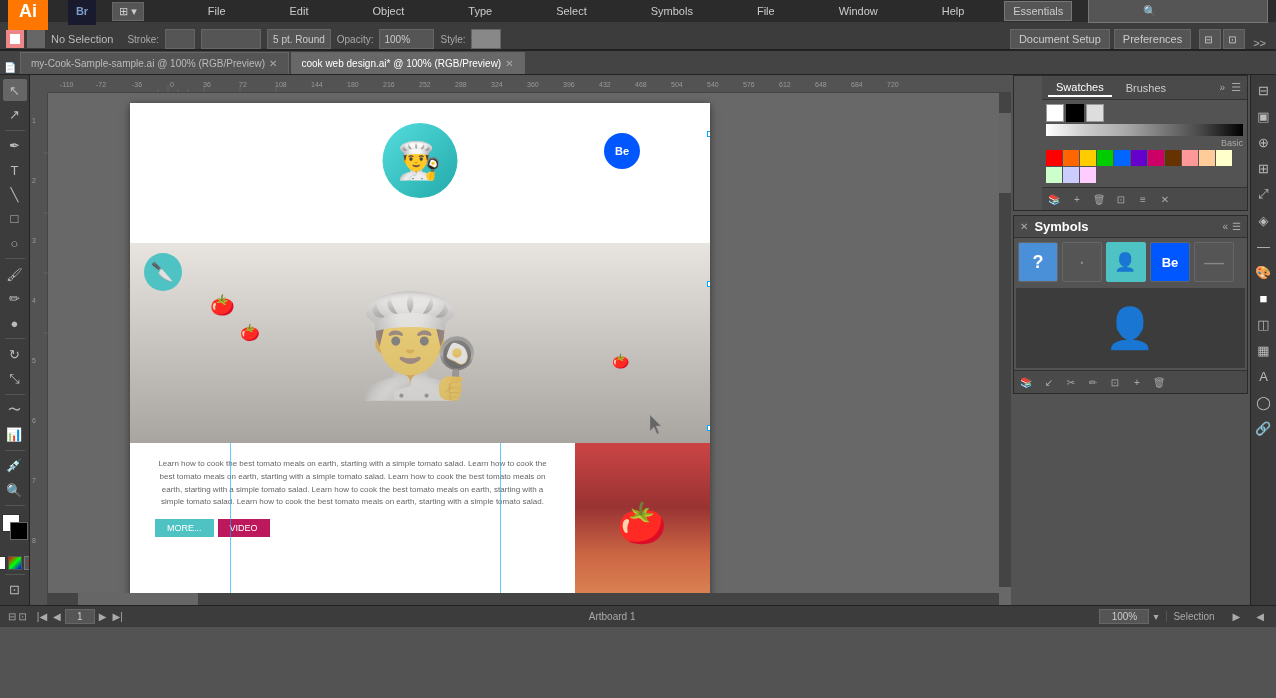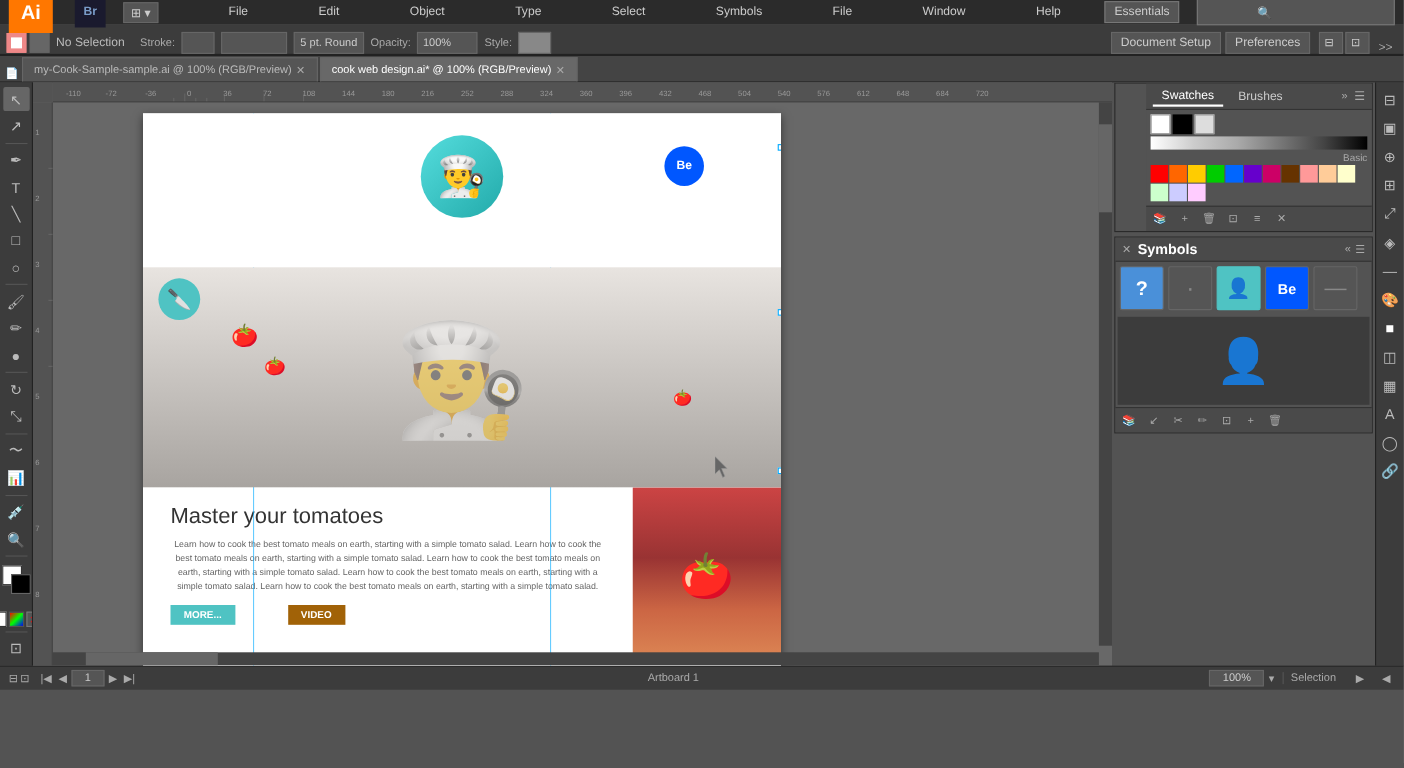--- a/index.html
+++ b/index.html
@@ -525,25 +525,24 @@
 
         <div style="position:absolute;top:28px;right:0;width:4px;height:300px;background:transparent;">
           <div style="position:absolute;top:0;right:-3px;width:6px;height:6px;background:#fff;border:1px solid #00aaff;"></div>
           <div style="position:absolute;top:50%;right:-3px;width:6px;height:6px;background:#fff;border:1px solid #00aaff;"></div>
           <div style="position:absolute;bottom:0;right:-3px;width:6px;height:6px;background:#fff;border:1px solid #00aaff;"></div>
         </div>
 
         <div style="display:flex;background:#fff;min-height:240px;">
 
           <div style="flex:1;padding:15px 25px;">
-            <div style="font-size:20px;color:#333;margin-bottom:8px;font-weight:300;">Master your tomatoes</div>
             <div style="font-size:8px;color:#666;line-height:1.6;text-align:center;">Learn how to cook the best tomato meals on earth, starting with a simple tomato salad. Learn how to cook the best tomato meals on earth, starting with a simple tomato salad. Learn how to cook the best tomato meals on earth, starting with a simple tomato salad. Learn how to cook the best tomato meals on earth, starting with a simple tomato salad. Learn how to cook the best tomato meals on earth, starting with a simple tomato salad.</div>
-            <div style="display:flex;gap:4px;margin-top:10px;justify-content:flex-start;font-weight:bold;">
+            <div style="display:flex;gap:4px;margin-top:10px;justify-content:flex-start;">
               <div style="background:#4fc3c3;color:#fff;padding:4px 12px;font-size:9px;cursor:pointer;">MORE...</div>
-              <div style="background:#a16207;color:#fff;padding:4px 12px;font-size:9px;cursor:pointer;margin-left:44px;">VIDEO</div>
+              <div style="background:#be185d;color:#fff;padding:4px 12px;font-size:9px;cursor:pointer;">VIDEO</div>
             </div>
           </div>
 
           <div style="width:135px;overflow:hidden;">
             <div style="width:135px;height:160px;background:linear-gradient(180deg,#cc4444 0%,#993333 40%,#cc6644 70%,#dd8855 100%);display:flex;align-items:center;justify-content:center;font-size:40px;">🍅</div>
           </div>
         </div>
       </div>
 
       <div style="position:absolute;top:340px;left:620px;pointer-events:none;">

